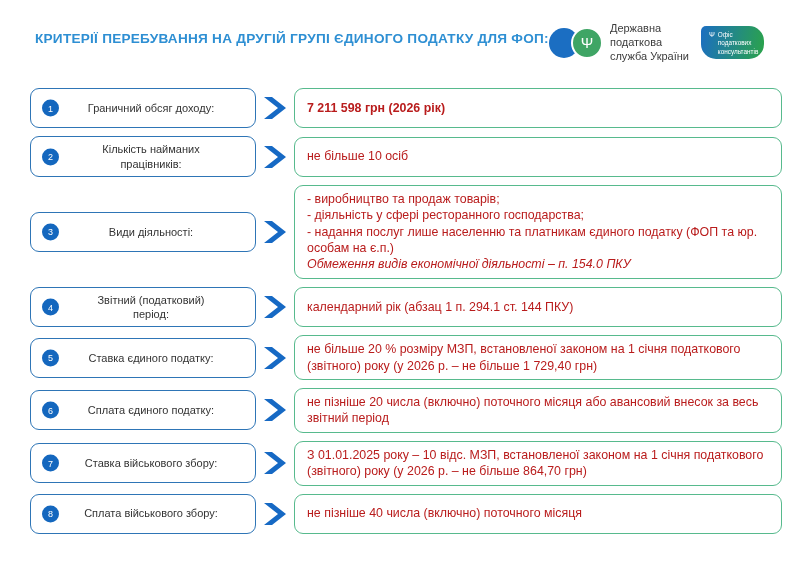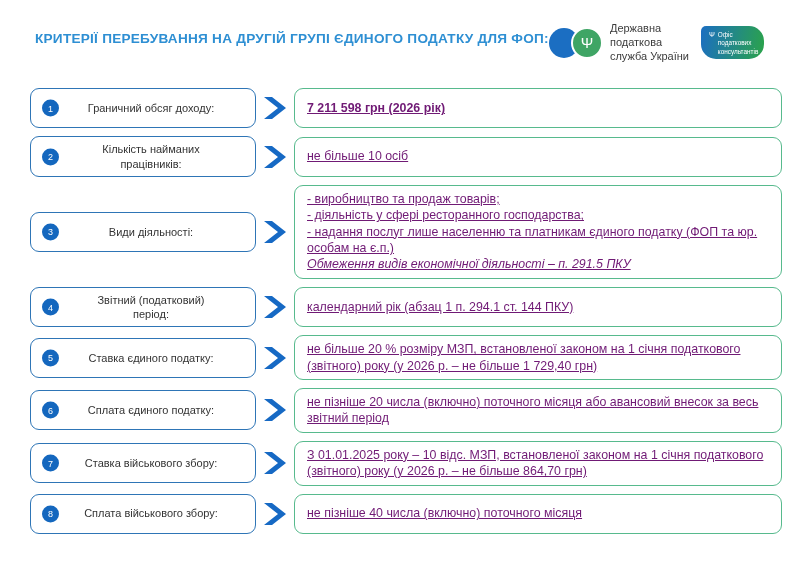--- a/index.html
+++ b/index.html
@@ -37,21 +37,21 @@
   .num { position: absolute; left: 11px; top: 50%; transform: translateY(-50%);
     width: 17px; height: 17px; border-radius: 50%; background: var(--circle);
     color: #fff; font-size: 9px; display: flex; align-items: center; justify-content: center; }
   .label { font-size: 11px; color: #333; text-align: center; line-height: 1.3; white-space: pre-line; }
 
   .arrow { flex: 0 0 24px; display: flex; align-items: center; }
   .arrow svg { width: 24px; height: 22px; display: block; color: var(--arrow); }
 
   .content-box { flex: 1; min-height: 40px; border: 1.6px solid var(--green); border-radius: 9px;
     background: #fff; padding: 5px 12px; display: flex; flex-direction: column; justify-content: center; }
-  .line { font-size: 12.4px; color: #701a75; line-height: 1.32; text-decoration: underline; }
+  .line { font-size: 12.4px; color: #b91c1c; line-height: 1.32; }
   .line.bold { font-weight: 700; }
   .line.italic { font-style: italic; }
   .line.small { font-size: 11.3px; }
 </style>
 </head>
 <body>
 
 <div class="page">
 
   <div class="header">
@@ -118,21 +118,21 @@
     </div>
     <div class="arrow">
       <svg viewBox="0 0 24 22" xmlns="http://www.w3.org/2000/svg">
         <polygon points="1,0 9,0 23,11 9,22 1,22 15,11" fill="currentColor"></polygon>
       </svg>
     </div>
     <div class="content-box">
           <div class="line">- виробництво та продаж товарів;</div>
           <div class="line">- діяльність у сфері ресторанного господарства;</div>
           <div class="line">- надання послуг лише населенню та платникам єдиного податку (ФОП та юр. особам на є.п.)</div>
-          <div class="line italic">Обмеження видів економічної діяльності – п. 291.5 ПКУ</div>
+          <div class="line italic">Обмеження видів економічної діяльності – п. 154.0 ПКУ</div>
         </div>
   </div>
 
   <div class="row">
     <div class="label-box">
       <div class="num">4</div>
       <div class="label">Звітний (податковий)
 період:</div>
     </div>
     <div class="arrow">

